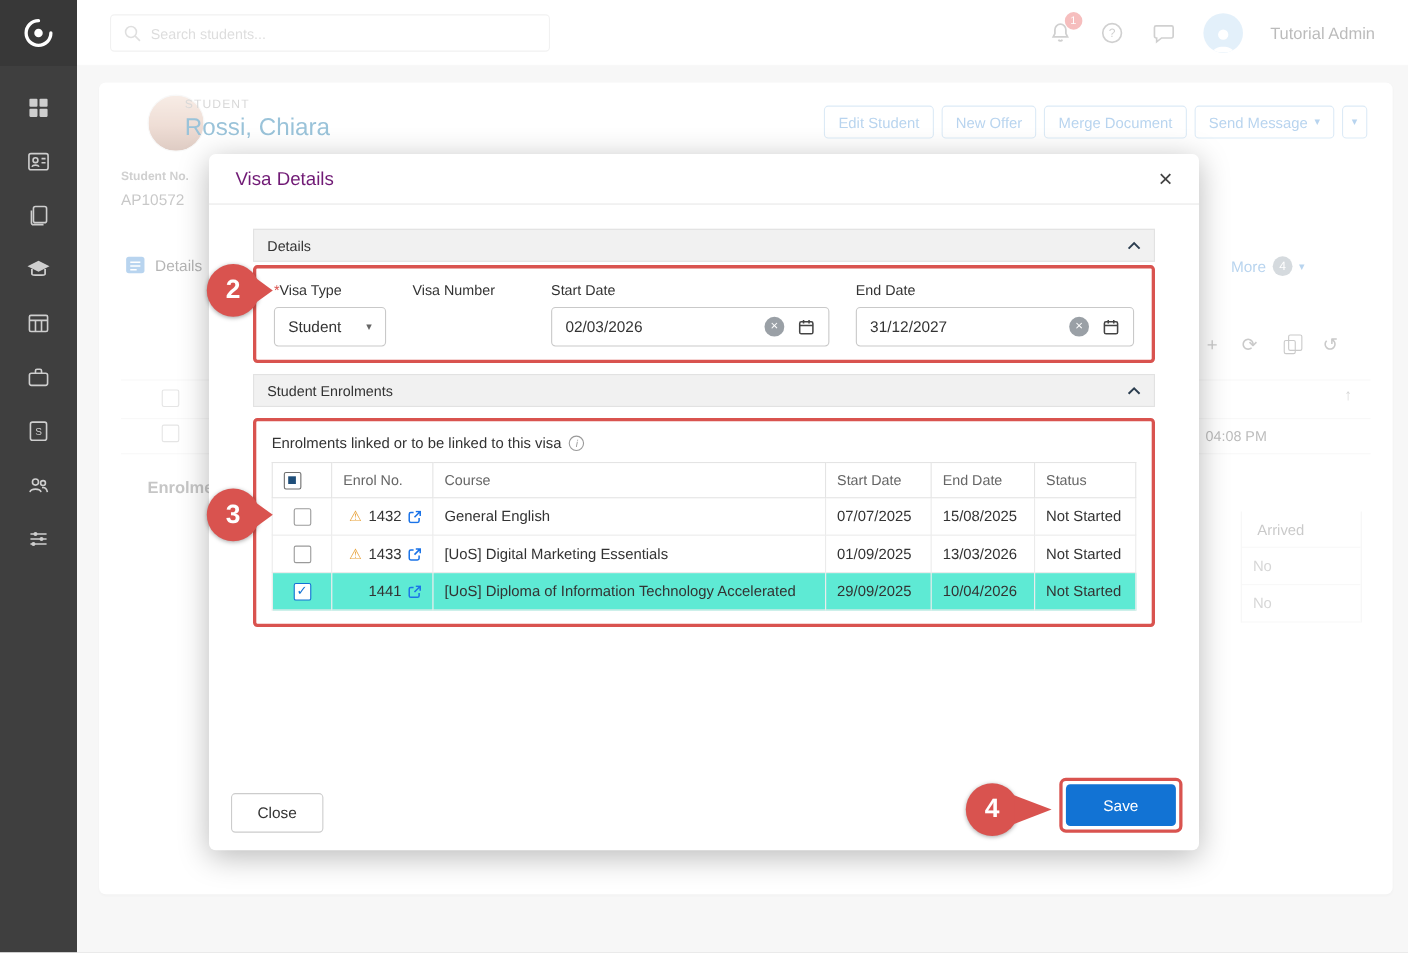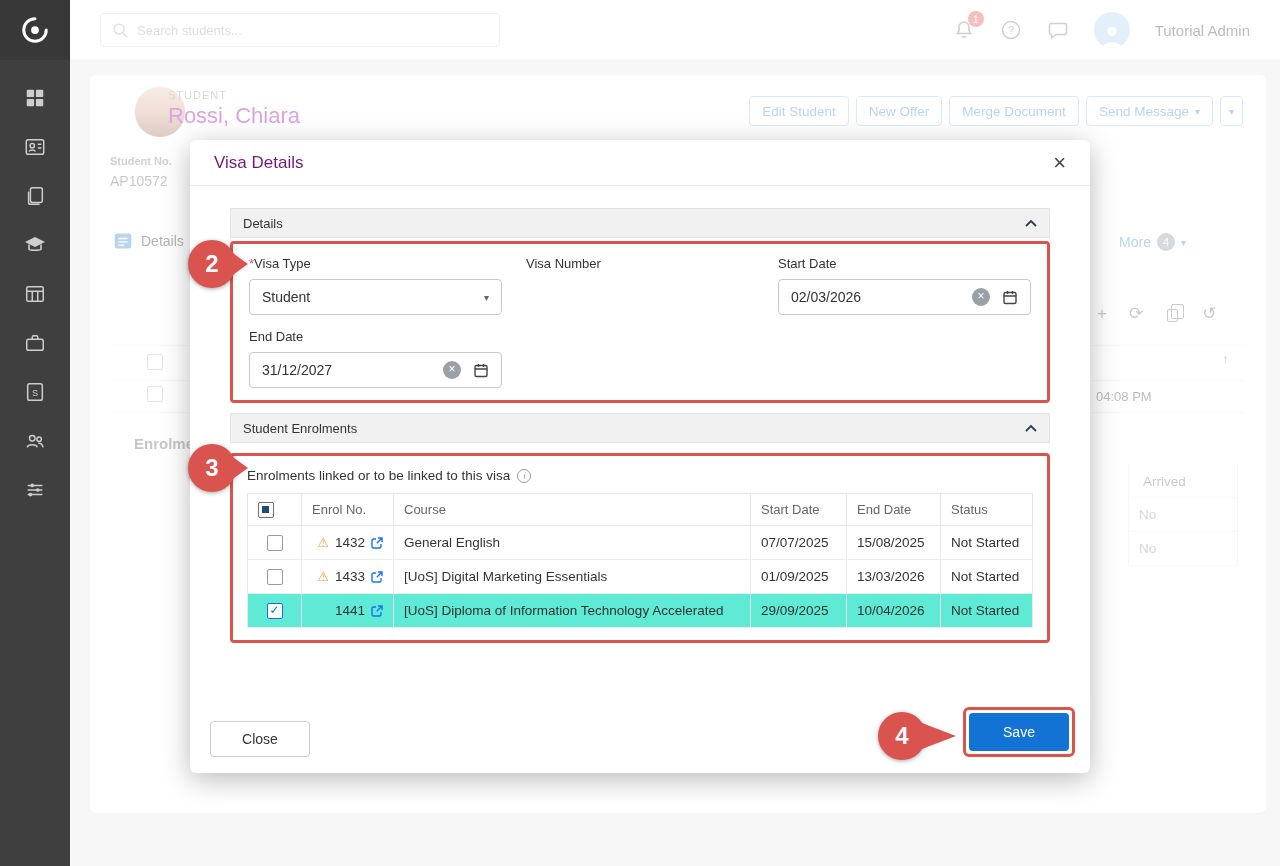--- a/index.html
+++ b/index.html
@@ -20,21 +20,21 @@
   .search input::placeholder { color:#ababab; }
   .top-right { position:absolute; right:30px; top:0; height:60px; display:flex; align-items:center; gap:25px; }
   .icon-btn { position:relative; display:flex; align-items:center; cursor:pointer; }
   .badge { position:absolute; top:-8px; right:-9px; min-width:16px; height:16px; border-radius:8px; background:#e85d5d; color:#fff; font-size:10px; display:flex; align-items:center; justify-content:center; padding:0 4px; }
   .avatar { width:36px; height:36px; border-radius:50%; background:#b9d9f2; display:flex; align-items:flex-end; justify-content:center; overflow:hidden; cursor:pointer; }
   .user-name { font-size:15px; color:#555; cursor:pointer; }
 
   .card { position:absolute; left:20px; top:75px; right:14px; height:738px; background:#fff; border-radius:6px; box-shadow:0 1px 3px rgba(0,0,0,.06); }
   .photo { position:absolute; left:44px; top:11px; width:52px; height:52px; border-radius:50%; background:linear-gradient(180deg,#ecd0bf 0%,#d6ab97 55%,#ad7f6a 100%); border:1px solid #eee; }
   .kicker { position:absolute; left:78px; top:14px; font-size:11px; letter-spacing:1px; color:#9e9e9e; }
-  .s-name { position:absolute; left:78px; top:28px; font-size:22px; color:#a21caf; }
+  .s-name { position:absolute; left:78px; top:28px; font-size:22px; color:#0369a1; }
   .actions { position:absolute; top:21px; right:23px; display:flex; gap:7px;align-items:flex-end; }
   .pill-btn { height:30px; padding:0 12px; border:1px solid #a8cbe9; border-radius:4px; background:#fff; color:#4f94d6; font-size:13.5px; display:flex; align-items:center; gap:6px; cursor:pointer; white-space:nowrap; }
   .pill-btn.sm { padding:0 8px; }
   .caret { font-size:10px; }
   .s-no-label { position:absolute; left:20px; top:80px; font-size:11px; font-weight:bold; color:#8a8a8a; }
   .s-no-value { position:absolute; left:20px; top:98px; font-size:14px; color:#777; }
 
   .tab-details { position:absolute; left:23px; top:156px; display:flex; align-items:center; gap:8px; color:#444; font-size:14px; cursor:pointer; }
   .more { position:absolute; top:158px; right:80px; display:flex; align-items:center; gap:6px; color:#4f94d6; font-size:14px; cursor:pointer; }
   .count-badge { min-width:18px; height:18px; border-radius:9px; background:#97a3ac; color:#fff; font-size:11px; display:flex; align-items:center; justify-content:center; padding:0 5px; }
@@ -56,21 +56,21 @@
 
   
   .modal { position:absolute; left:190px; top:140px; width:900px; height:633px; background:#fff; border-radius:6px; box-shadow:0 6px 28px rgba(0,0,0,.28); z-index:30; }
   .modal-header { height:46px; display:flex; align-items:center; justify-content:space-between; padding:0 24px; border-bottom:1px solid #e8e8e8; }
   .modal-title { font-size:17px; color:#701a75; }
   .modal-close { font-size:22px; color:#444; cursor:pointer; line-height:1; }
   .modal-body { padding:22px 40px 0; }
   .section-bar { height:30px; background:#f1f1f1; border:1px solid #e2e2e2; display:flex; align-items:center; justify-content:space-between; padding:0 12px; font-size:13px; color:#333; cursor:pointer; }
   .red-box { border:3px solid #d9534f; border-radius:4px; }
   .box2 { margin:3px 0 10px; padding:12px 16px 12px; }
-  .grid { display:grid; grid-template-columns:1fr 1fr 1fr; column-gap:24px; row-gap:14px; }
+  .grid { display:grid; grid-template-columns:1fr 1fr 1fr 1fr; column-gap:24px; row-gap:14px; }
   .field label { display:block; font-size:13px; color:#333; margin-bottom:8px; }
   .req { color:#d9534f; }
   .control { height:36px; border:1px solid #c9c9c9; border-radius:4px; display:flex; align-items:center; padding:0 12px; font-size:14px; color:#333; background:#fff; cursor:text; }
   .control input { border:0; outline:0; flex:1; font:14px "Liberation Sans", sans-serif; color:#333; background:transparent; min-width:0; }
   .select { cursor:pointer; }
   .select .caret { margin-left:auto; color:#666; }
   .date-icons { margin-left:auto; display:flex; align-items:center; gap:12px; }
   .clear-ic { width:18px; height:18px; border-radius:50%; background:#9aa0a6; color:#fff; font-size:12px; line-height:17px; text-align:center; cursor:pointer; }
   .cal-ic { cursor:pointer; display:flex; }
   .box3 { margin:10px 0 0; padding:8px 14px 12px; }
@@ -83,21 +83,21 @@
   .c-cb { text-align:center; }
   .cb { width:16px; height:16px; border:1.5px solid #9a9a9a; border-radius:2px; display:inline-block; vertical-align:middle; background:#fff; cursor:pointer; position:relative; }
   .cb.checked { border-color:#1273d4; color:#1273d4; font-size:12px; line-height:13px; text-align:center; }
   .cb.checked::after { content:"✓"; }
   .cb.ind { border-color:#6f6f6f; }
   .cb.ind::after { content:""; position:absolute; left:3px; top:3px; width:7px; height:7px; background:#1f4e79; }
   .enrol-cell { display:flex; align-items:center; justify-content:flex-end; gap:6px; cursor:pointer; }
   .warn { color:#e8a33d; font-size:13px; }
   .warn.hide { visibility:hidden; }
   .modal-footer { position:absolute; left:20px; right:15px; bottom:16px; display:flex; justify-content:space-between; align-items:flex-end; }
-  .btn-close { width:100px; height:36px; border:1px solid #ccc; border-radius:4px; background:#fff; font-size:14px; color:#333; cursor:pointer; font-family:"Liberation Sans",sans-serif; }
+  .btn-close { width:84px; height:36px; border:1px solid #ccc; border-radius:4px; background:#fff; font-size:14px; color:#333; cursor:pointer; font-family:"Liberation Sans",sans-serif; }
   .box4 { padding:3px; border-radius:6px; }
   .btn-save { width:100px; height:38px; border:0; border-radius:4px; background:#1273d4; color:#fff; font-size:14px; cursor:pointer; font-family:"Liberation Sans",sans-serif; }
 
   
   .marker { position:absolute; z-index:40; display:flex; align-items:center; }
   .marker .circle { width:48px; height:48px; border-radius:50%; background:#d9534f; color:#fff; font-size:24px; font-weight:bold; display:flex; align-items:center; justify-content:center; box-shadow:0 1px 4px rgba(0,0,0,.35); }
   .marker .tri { width:0; height:0; border-top:13px solid transparent; border-bottom:13px solid transparent; border-left:18px solid #d9534f; margin-left:-6px; }
   .m2 { left:188px; top:240px; }
   .m3 { left:188px; top:444px; }
   .m4 { left:878px; top:712px; }

